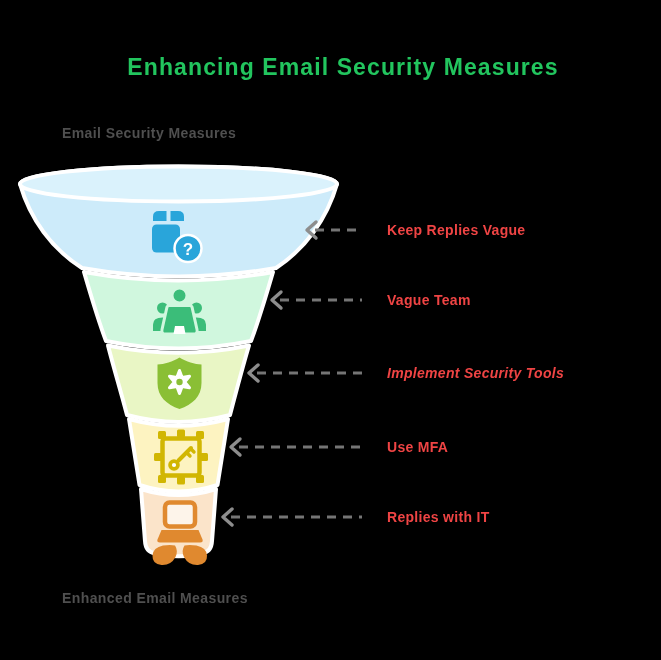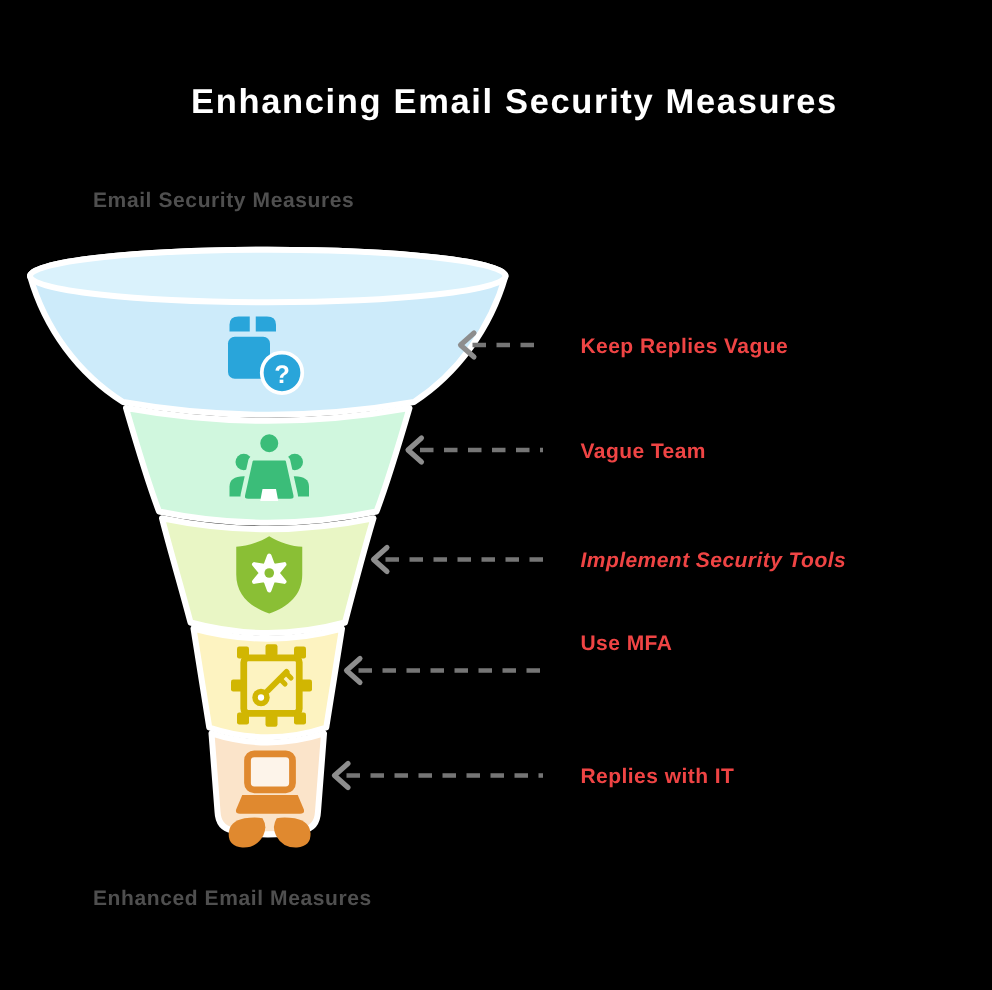--- a/index.html
+++ b/index.html
@@ -4,34 +4,34 @@
 <style>
   html,body{margin:0;padding:0;background:#000;}
   body{
     width:661px;height:660px;position:relative;overflow:hidden;
     font-family:"Liberation Sans","DejaVu Sans",sans-serif;
     font-weight:bold;
   }
   .abs{position:absolute;}
   .title{
     left:25px;right:0;top:53px;text-align:center;
-    font-size:23px;letter-spacing:1.1px;color:#ffffff;line-height:28px;
+    font-size:23px;letter-spacing:1.1px;color:#22c55e;line-height:28px;
   }
   .corner-label{
     left:62px;font-size:14px;letter-spacing:.4px;color:#4f4f4f;line-height:22px;
   }
   .top-label{top:122px;}
   .bottom-label{top:587px;}
   .stage-label{
     left:387px;font-size:14px;letter-spacing:.3px;color:#ef4444;line-height:22px;white-space:nowrap;
   }
   .sl-0{top:219px;}
   .sl-1{top:289px;}
   .sl-2{top:362px;font-style:italic;}
-  .sl-3{top:417px;}
+  .sl-3{top:436px;}
   .sl-4{top:506px;}
   svg{position:absolute;left:0;top:0;}
 </style>
 </head>
 <body>
 
 <div class="abs title">Enhancing Email Security Measures</div>
 
 <div class="abs corner-label top-label">Email Security Measures</div>
 

